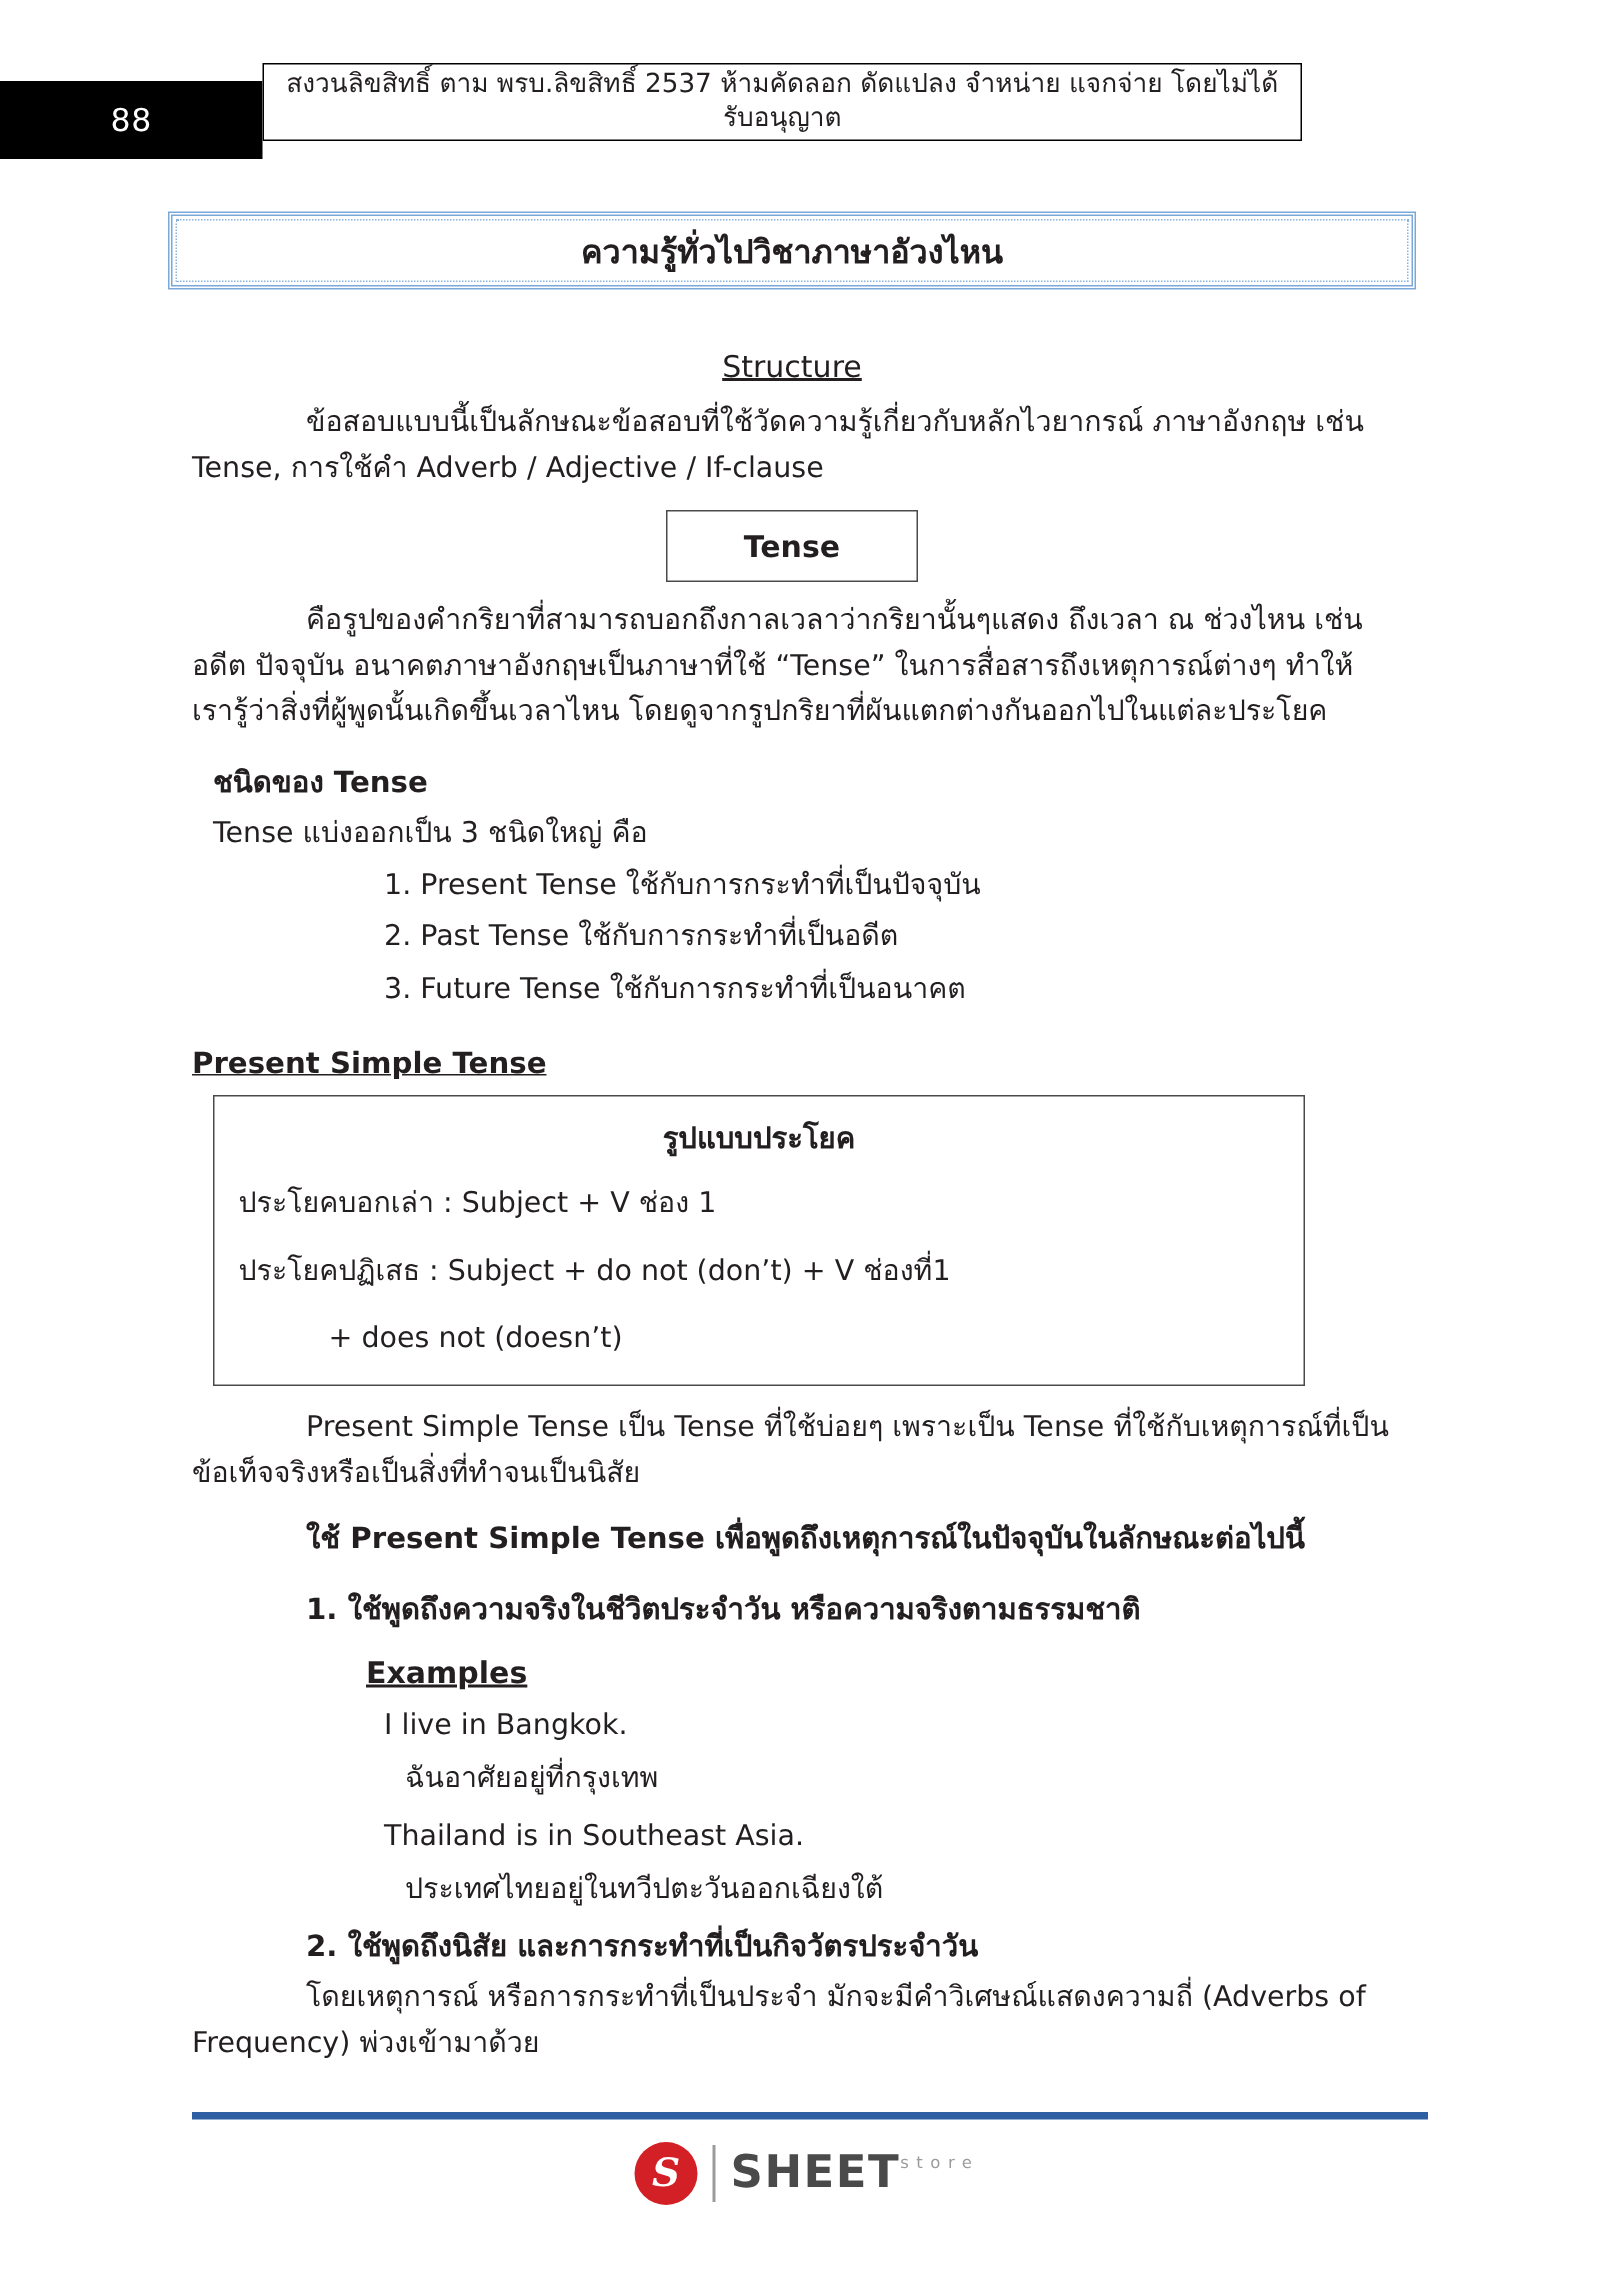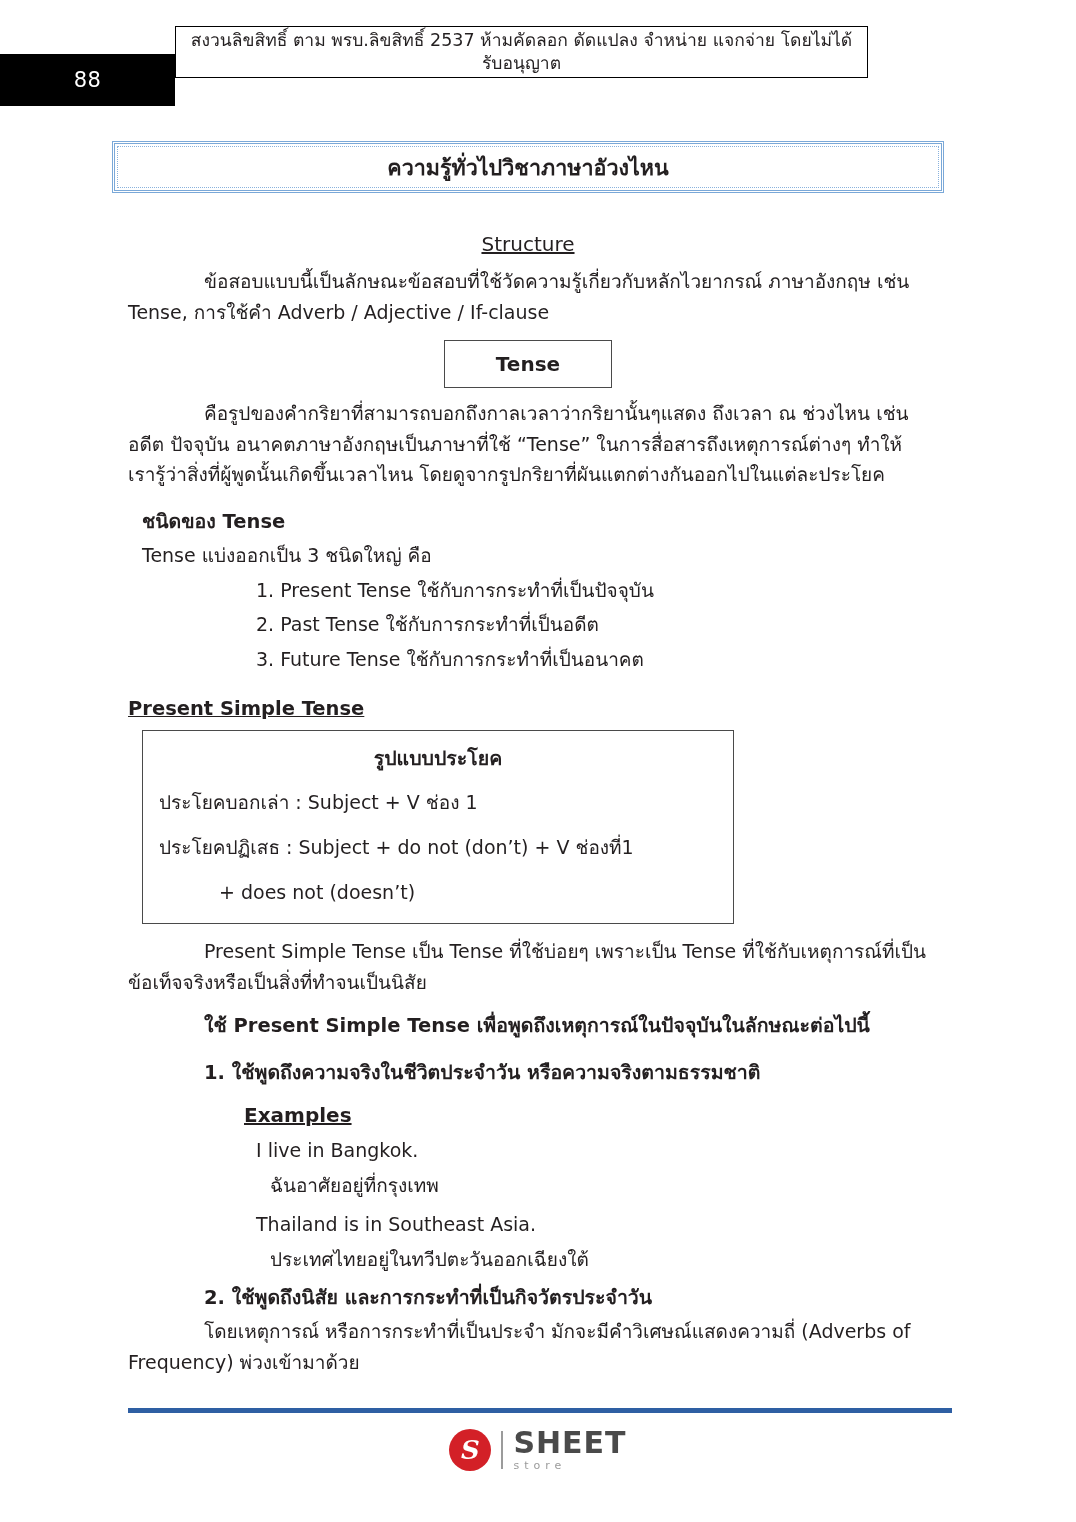--- a/index.html
+++ b/index.html
@@ -33,21 +33,21 @@
     display: flex;
     align-items: center;
     justify-content: center;
     font-size: 21px;
     letter-spacing: 0.5px;
     margin-top: 28px;
   }
   .copyright-box {
     position: absolute;
     left: 175px;
-    top: 0;
+    top: 16px;
     width: 693px;
     height: 52px;
     border: 1px solid #000000;
     background: #ffffff;
     display: flex;
     align-items: center;
     justify-content: center;
     font-size: 17.5px;
     color: #231f20;
     padding: 0 8px;
@@ -122,21 +122,21 @@
     font-weight: bold;
   }
 
   
   .num-list { margin: 4px 0 0 0; padding: 0; list-style: none; }
   .num-list li { margin: 0 0 4px 0; padding-left: 128px; font-size: 19px; }
 
   
   .pattern-box {
     margin: 6px 0 0 14px;
-    width: 592px;
+    width: 728px;
     border: 1px solid #4a4a4a;
     padding: 12px 16px 16px 16px;
   }
   .pattern-box .pb-title {
     text-align: center;
     font-weight: bold;
     font-size: 19.5px;
     margin-bottom: 12px;
   }
   .pattern-box .pb-line { margin: 0 0 14px 0; font-size: 19px; }
@@ -173,21 +173,21 @@
     border-radius: 50%;
     background: #d32027;
     display: flex; align-items: center; justify-content: center;
     color: #ffffff;
     font-size: 26px;
     font-weight: bold;
     font-style: italic;
     font-family: "DejaVu Serif", "Liberation Serif", serif;
   }
   .logo-sep { width: 2px; height: 38px; background: #9b9b9b; }
-  .logo-text { display: flex; flex-direction: column; line-height: 1; }
+  .logo-text { display: flex; flex-direction: row; line-height: 1; }
   .logo-main { font-size: 30px; font-weight: bold; color: #4a4a4a; letter-spacing: 1px; }
   .logo-sub { font-size: 11px; color: #9b9b9b; letter-spacing: 5px; margin-top: 2px; }
 </style>
 </head>
 <body>
 
 <div class="header-band">
   <div class="page-num-box">88</div>
   <div class="copyright-box">สงวนลิขสิทธิ์ ตาม พรบ.ลิขสิทธิ์ 2537 ห้ามคัดลอก ดัดแปลง จำหน่าย แจกจ่าย โดยไม่ได้รับอนุญาต</div>
 </div>

